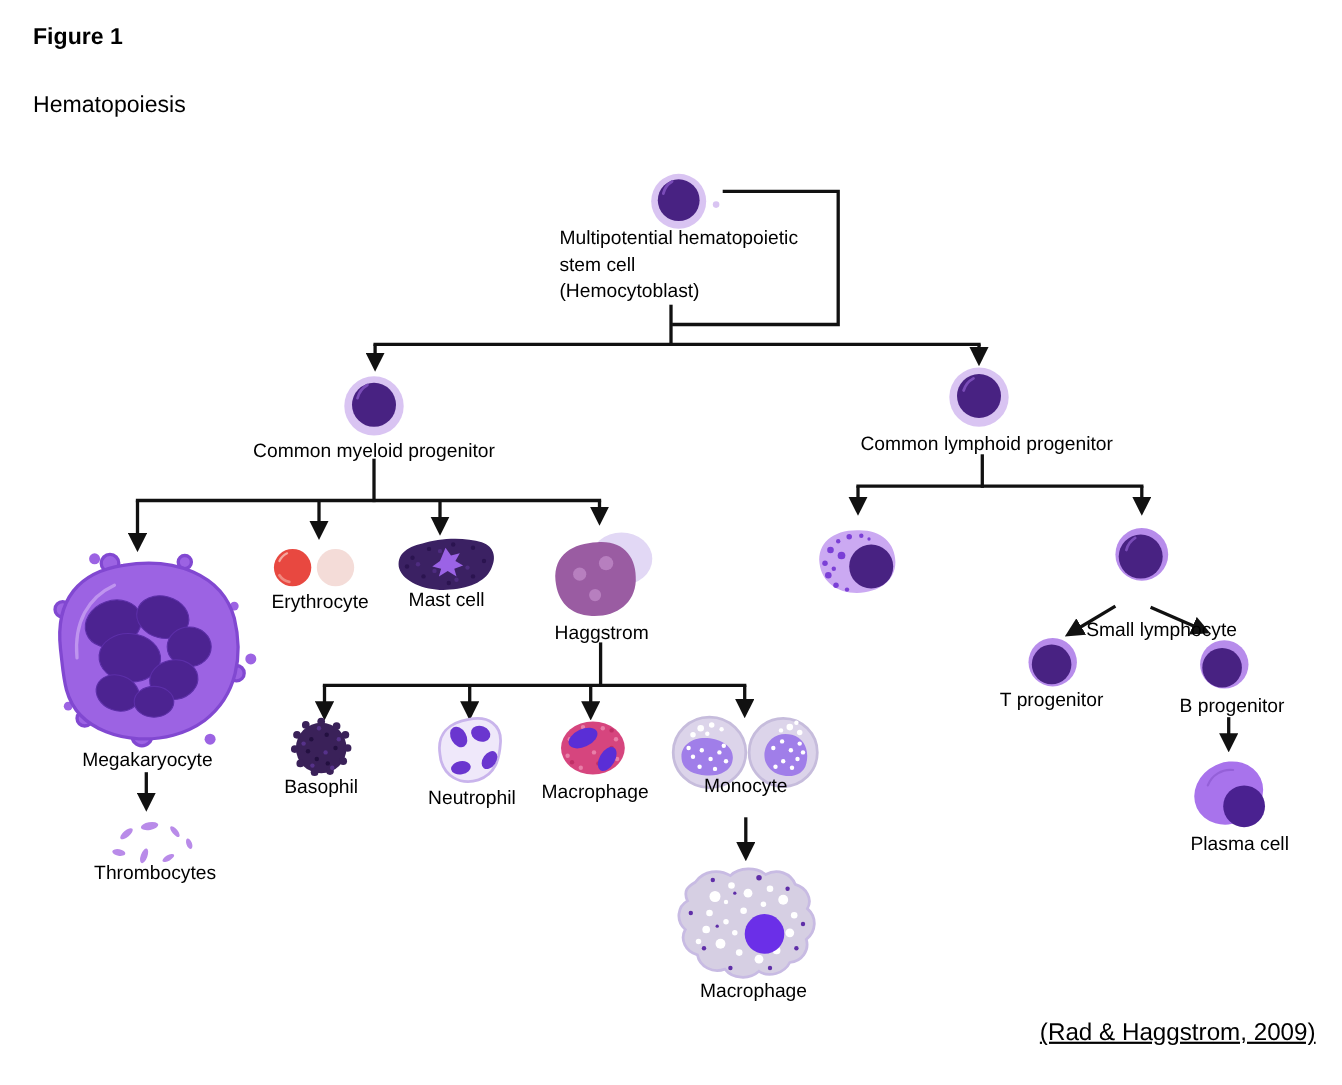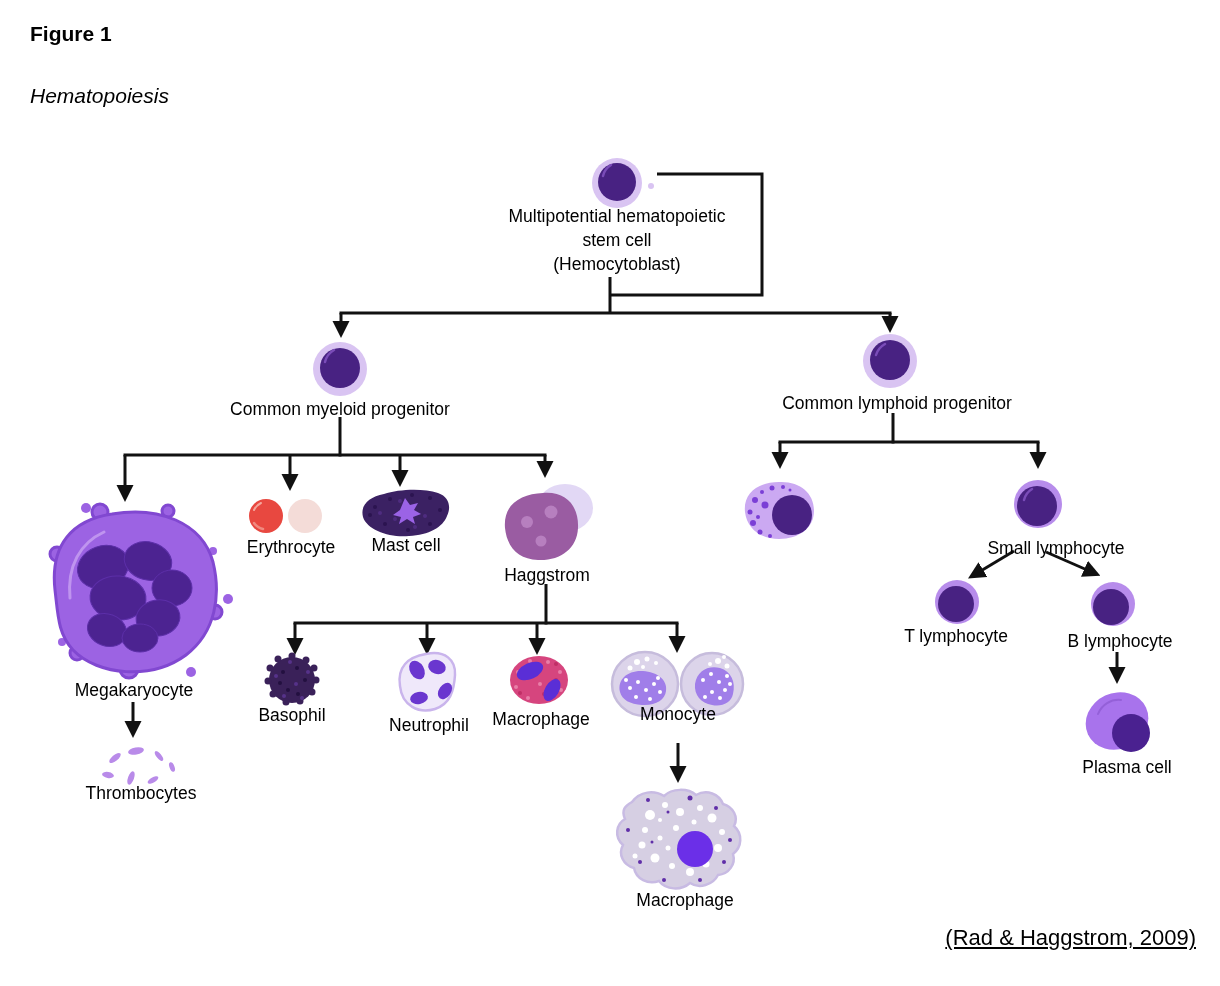--- a/index.html
+++ b/index.html
@@ -21,24 +21,24 @@
   #stage{position:relative;width:1220px;height:986px;background:#ffffff;overflow:hidden;
          font-family:"Liberation Sans", sans-serif;color:var(--text);}
   #diagram-svg{position:absolute;left:0;top:0;}
   .ln{stroke:var(--line);stroke-width:3;fill:none;}
   .arr{marker-end:url(#ah);}
   .ah-fill{fill:var(--line);}
   .f-halo{fill:var(--halo-light);}
   .f-halo-m{fill:var(--halo-medium);}
   .f-nuc{fill:var(--nucleus-dark);}
   .s-hl{stroke:var(--nucleus-highlight);stroke-width:2.5;fill:none;stroke-linecap:round;}
-  .lbl{position:absolute;transform:translateX(-50%);text-align:center;font-size:17.5px;
+  .lbl{position:absolute;transform:translateX(-50%);font-size:17.5px;
        line-height:24px;white-space:nowrap;}
   .fig-num{position:absolute;left:30px;top:22px;font-size:21px;font-weight:bold;}
-  .fig-title{position:absolute;left:30px;top:84px;font-size:21px;font-style:italic;}
+  .fig-title{position:absolute;left:30px;top:84px;font-size:21px;}
   .citation{position:absolute;right:24px;top:925px;font-size:22px;text-decoration:underline;}
 </style>
 </head>
 <body>
 
 <div id="stage">
 
   <svg id="diagram-svg" width="1220" height="986" viewBox="0 0 1220 986" xmlns="http://www.w3.org/2000/svg">
     <defs>
       <marker id="ah" viewBox="0 0 10 10" refX="6" refY="5" markerWidth="5.8" markerHeight="5.8" orient="auto-start-reverse">
@@ -371,19 +371,19 @@
   <div class="lbl" style="left:406px;top:533px">Mast cell</div>
   <div class="lbl" style="left:547px;top:563px">Haggstrom</div>
 
   <div class="lbl" style="left:292px;top:703px">Basophil</div>
   <div class="lbl" style="left:429px;top:713px">Neutrophil</div>
   <div class="lbl" style="left:541px;top:707px">Macrophage</div>
   <div class="lbl" style="left:678px;top:702px">Monocyte</div>
   <div class="lbl" style="left:685px;top:888px">Macrophage</div>
 
 
-  <div class="lbl" style="left:1056px;top:536px">Small lymphocyte</div>
-  <div class="lbl" style="left:956px;top:624px">T lymphocyte</div>
-  <div class="lbl" style="left:1120px;top:629px">B lymphocyte</div>
+  <div class="lbl" style="left:1056px;top:560px">Small lymphocyte</div>
+  <div class="lbl" style="left:956px;top:624px">T progenitor</div>
+  <div class="lbl" style="left:1120px;top:629px">B progenitor</div>
   <div class="lbl" style="left:1127px;top:755px">Plasma cell</div>
 
   <div class="citation">(Rad &amp; Haggstrom, 2009)</div>
 </div>
 
 </body></html>

